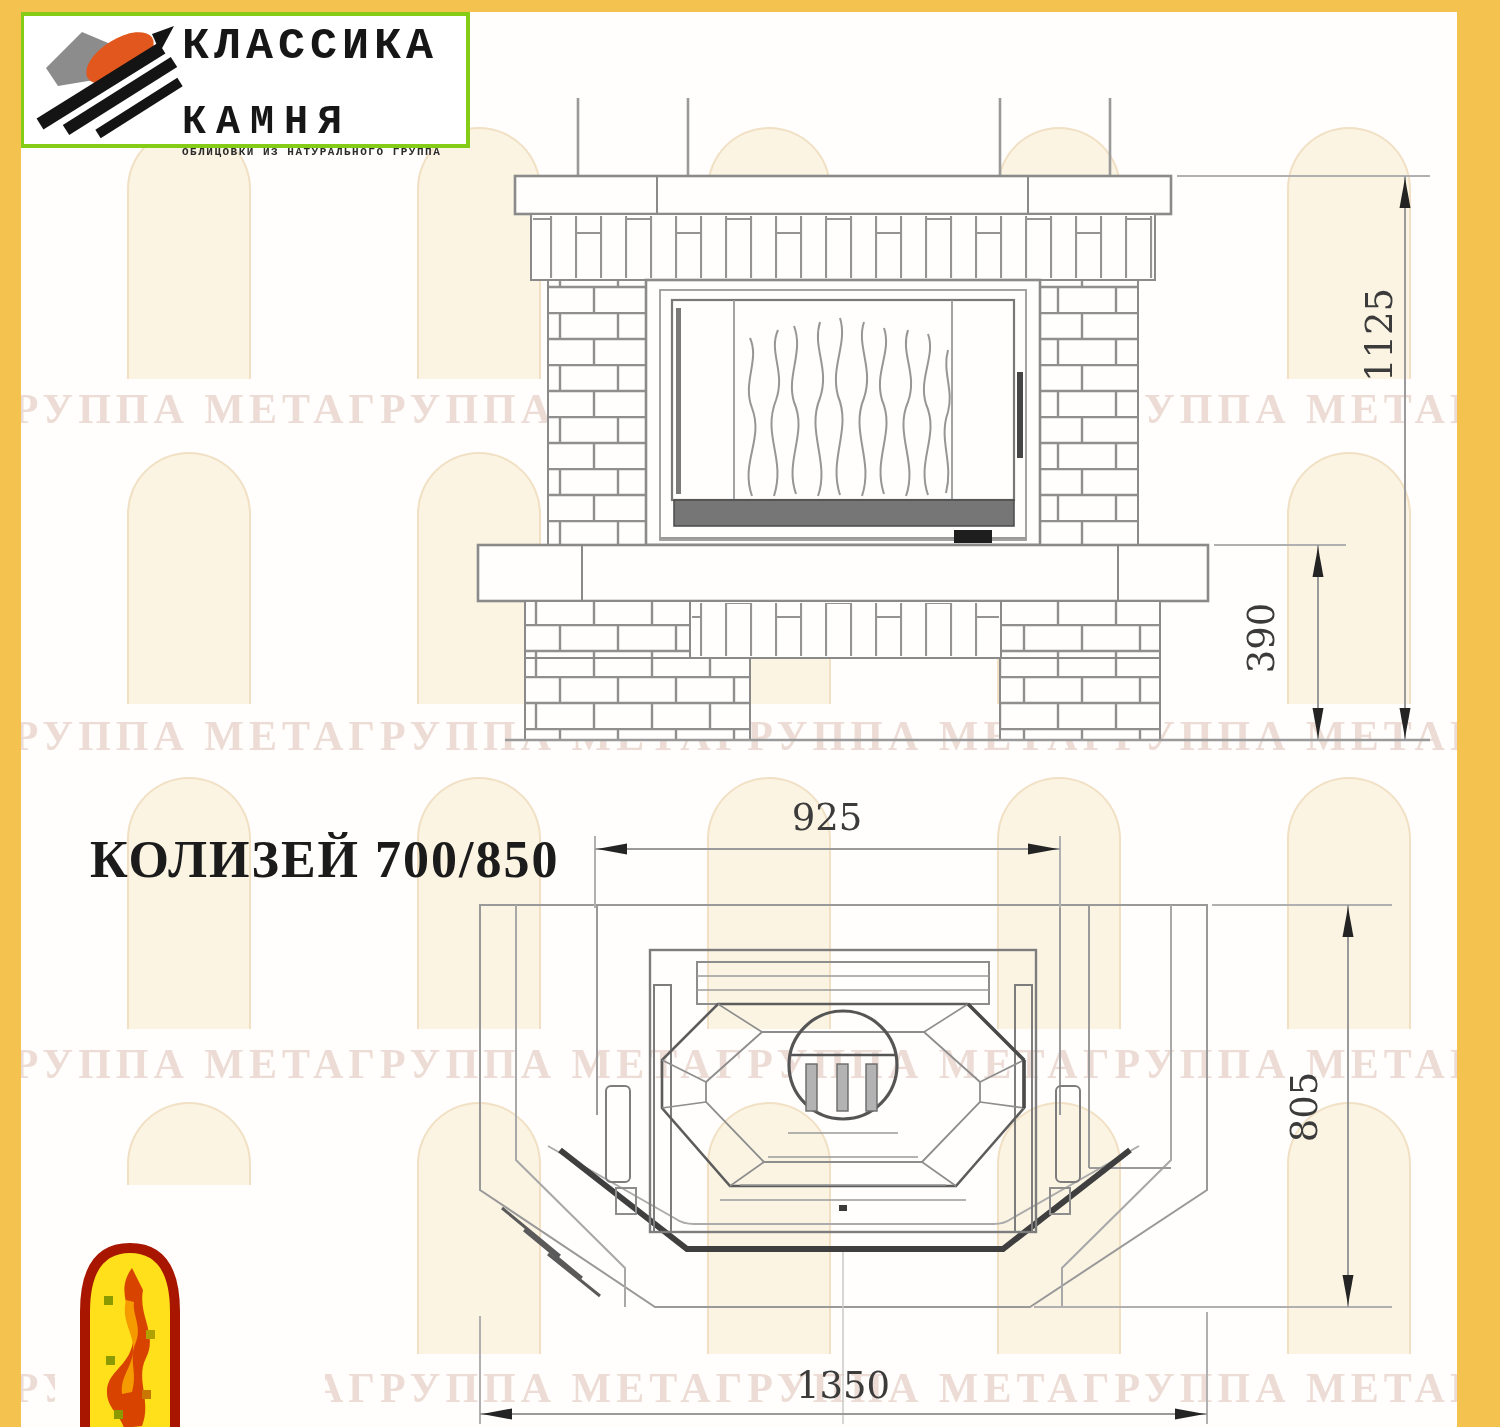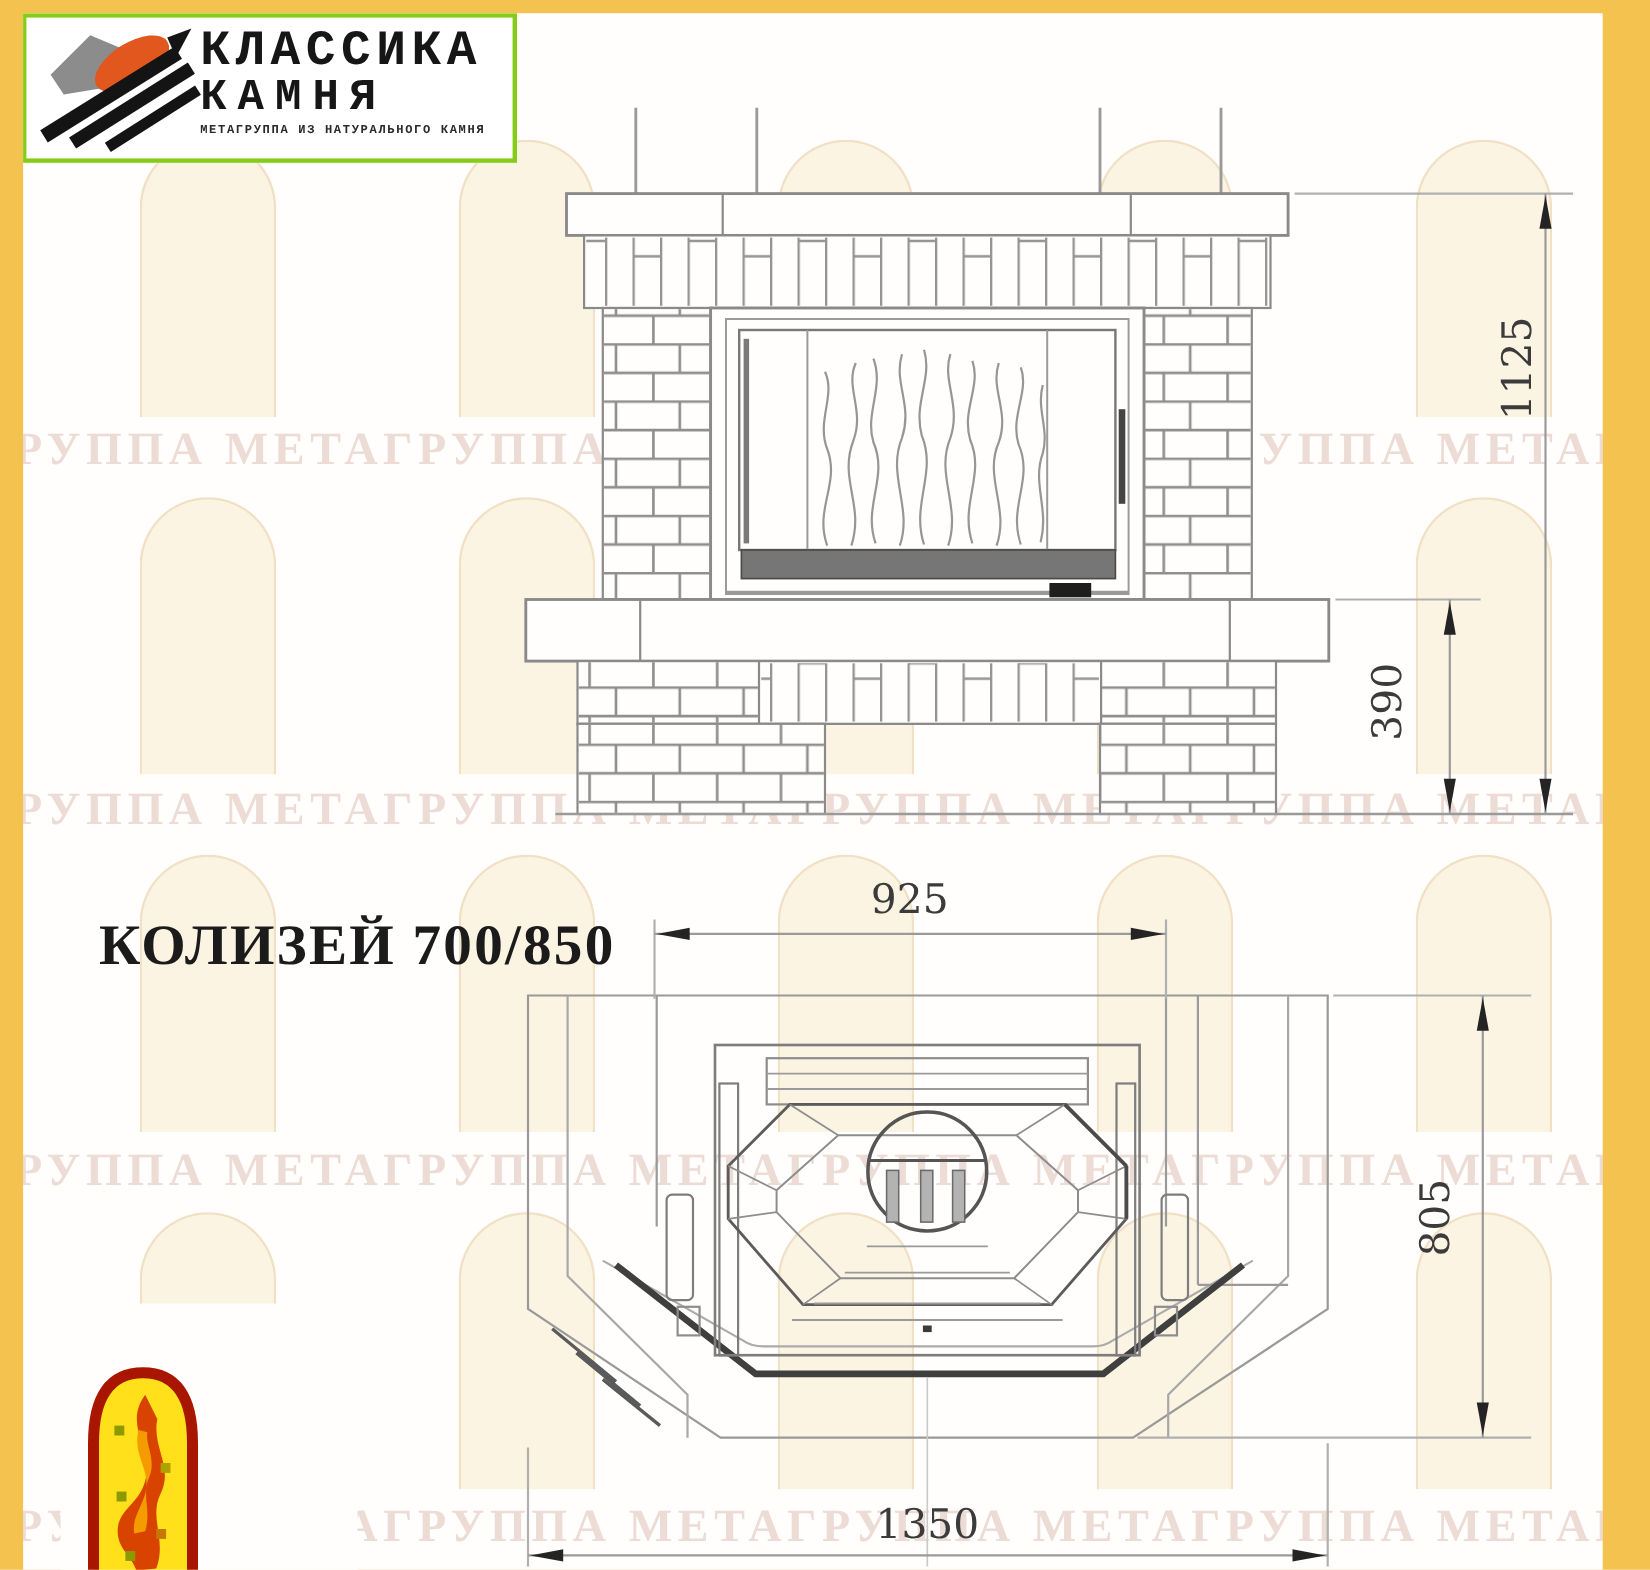--- a/index.html
+++ b/index.html
@@ -12,21 +12,21 @@
         border:2px solid rgba(240,222,192,.9);border-bottom:none;
         border-radius:62px 62px 0 0;background:#fbf4e3;}
   .wmrow{position:absolute;left:-40px;width:1600px;white-space:nowrap;
          font-weight:bold;font-size:42px;letter-spacing:5px;
          color:rgba(198,156,138,.34);font-family:"Liberation Serif",serif;}
   
   .logobox{position:absolute;left:-1px;top:0px;width:442px;height:128px;
            background:#fff;border:4px solid #84cc16;font-family:Liberation Mono, monospace;}
   .logotxt{position:absolute;left:158px;top:8px;color:#161616;}
   .logotxt .l1{font-size:45px;font-weight:bold;letter-spacing:5px;line-height:46px;}
-  .logotxt .l2{font-size:40px;font-weight:bold;letter-spacing:10px;line-height:40px;}
+  .logotxt .l2{font-size:40px;font-weight:bold;letter-spacing:10px;line-height:40px;margin-top:33px;}
   .logotxt .l3{font-size:11px;font-weight:bold;letter-spacing:1.5px;margin-top:3px;color:#2b2b2b;}
   
   .title{position:absolute;left:69px;top:818px;font-size:52px;font-weight:bold;
          letter-spacing:2px;color:#1b1b1b;}
   .draw{position:absolute;left:0;top:0;}
   .whitepatch{position:absolute;left:34px;top:1173px;width:270px;height:254px;background:#fffefc;}
   .bllogo{position:absolute;left:59px;top:1228px;width:100px;height:199px;}
 </style>
 </head>
 <body>
@@ -209,21 +209,21 @@
       <polygon points="22,52 58,16 96,32 70,64 34,70" fill="#8c8c8c"></polygon>
       <ellipse cx="96" cy="42" rx="38" ry="19" transform="rotate(-32 96 42)" fill="#e2571d"></ellipse>
       <path d="M128 18 L150 10 L136 36 Z" fill="#141414"></path>
       <path d="M16 108 L138 32" stroke="#141414" stroke-width="13" fill="none"></path>
       <path d="M42 114 L150 46" stroke="#141414" stroke-width="12" fill="none"></path>
       <path d="M74 118 L156 66" stroke="#141414" stroke-width="10" fill="none"></path>
     </svg>
     <div class="logotxt">
       <div class="l1">КЛАССИКА</div>
       <div class="l2">КАМНЯ</div>
-      <div class="l3">МЕТАГРУППА ИЗ НАТУРАЛЬНОГО КАМНЯ</div>
+      <div class="l3">ОБЛИЦОВКИ ИЗ НАТУРАЛЬНОГО ГРУППА</div>
     </div>
   </div>
 
   <div class="title">КОЛИЗЕЙ 700/850</div>
 
   <div class="whitepatch"></div>
   <svg class="bllogo" width="100" height="199" viewBox="0 0 100 199">
     <path d="M5 72 Q5 8 50 8 Q95 8 95 72 V199 H5 Z" fill="#ffe01a" stroke="#a81600" stroke-width="10"></path>
     <path d="M52 28 C30 58 64 80 50 112 C43 128 28 134 27 150 C26 168 40 174 44 188 L62 186 C72 160 55 140 66 118 C78 94 58 76 63 50 Z" fill="#d84400"></path>
     <path d="M46 60 C40 84 58 96 52 118 C48 132 40 140 42 154 L52 152 C58 132 48 120 56 102 C62 86 52 74 54 62 Z" fill="#f59b00"></path>

